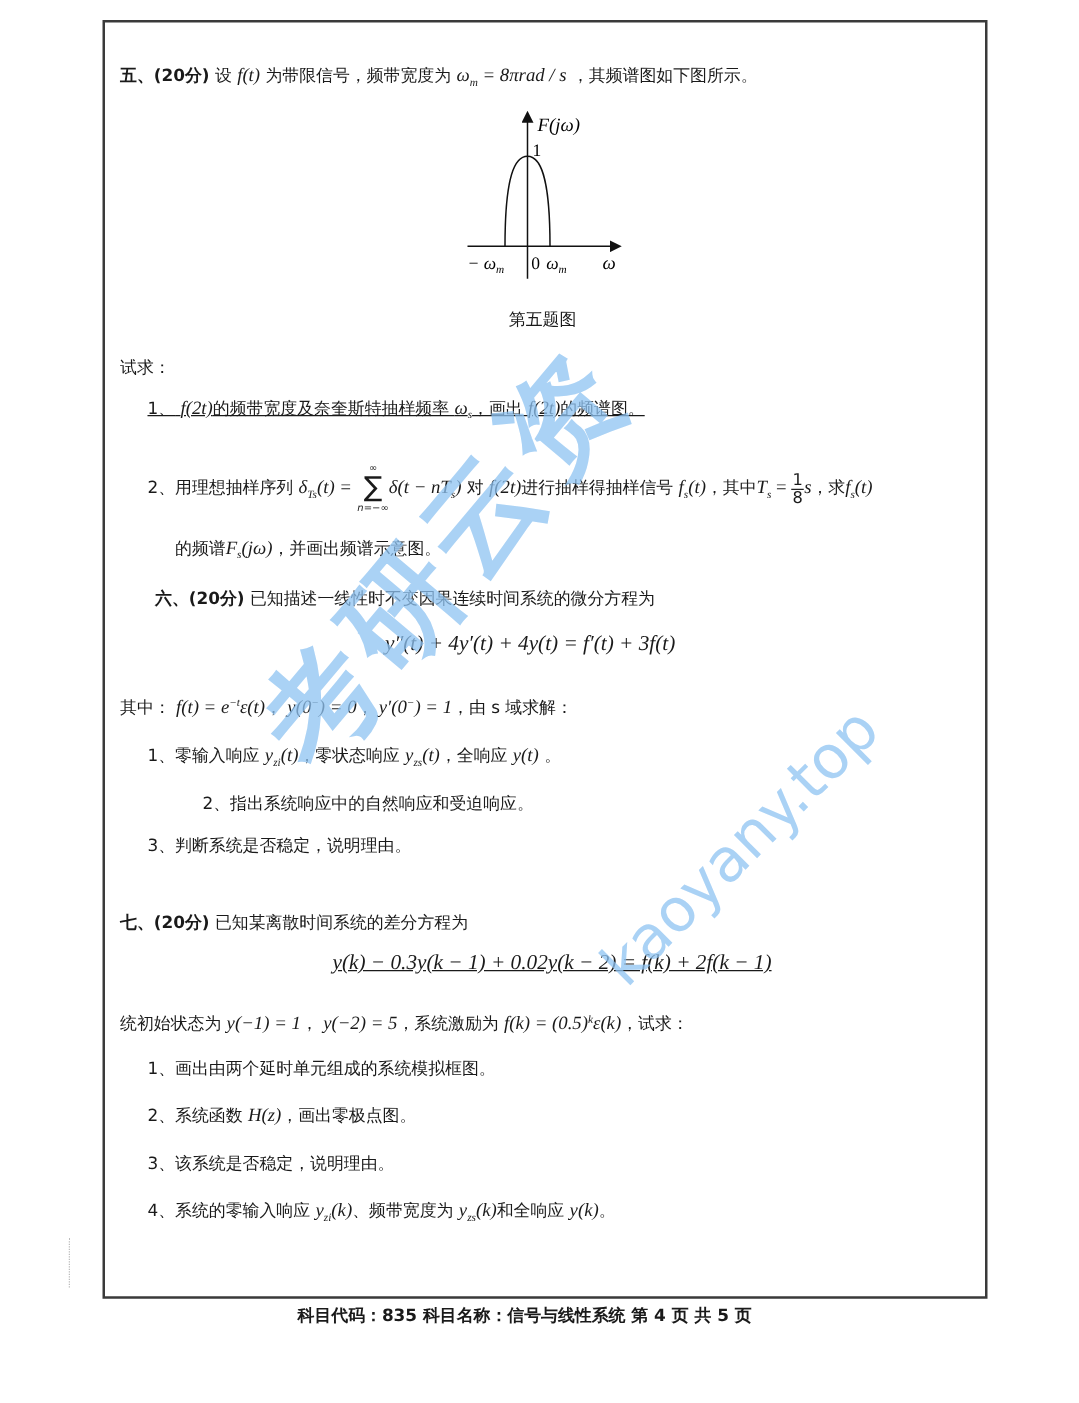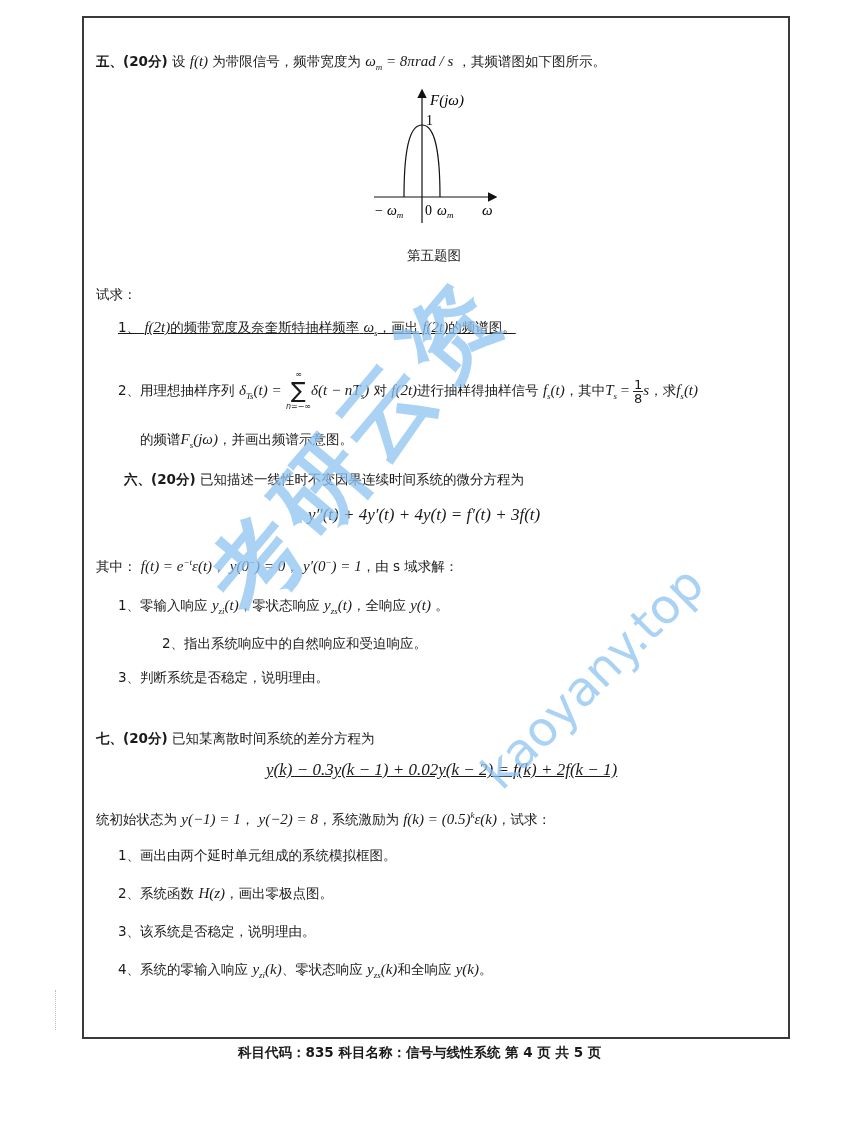--- a/index.html
+++ b/index.html
@@ -116,37 +116,37 @@
 
 <div class="line" style="left:96px; top:729px;">
   <span class="bold">七、(20分)</span>
   <span>已知某离散时间系统的差分方程为</span>
 </div>
 <div class="eq" style="left:266px; top:760px;text-decoration:underline;">y(k) − 0.3y(k − 1) + 0.02y(k − 2) = f(k) + 2f(k − 1)</div>
 
 <div class="line" style="left:96px; top:806px;">
   <span>统初始状态为</span>
   <span class="math">y(−1) = 1</span><span>，</span>
-  <span class="math">y(−2) = 8</span><span>，系统激励为</span>
+  <span class="math">y(−2) = 5</span><span>，系统激励为</span>
   <span class="math">f(k) = (0.5)</span><sup class="math" style="font-size:9px">k</sup><span class="math">ε(k)</span><span>，试求：</span>
 </div>
 
 <div class="line" style="left:118px; top:846px;">
   <span>1、</span><span>画出由两个延时单元组成的系统模拟框图。</span>
 </div>
 <div class="line" style="left:118px; top:884px;">
   <span>2、</span><span>系统函数</span>
   <span class="math">H(z)</span><span>，画出零极点图。</span>
 </div>
 <div class="line" style="left:118px; top:922px;">
   <span>3、</span><span>该系统是否稳定，说明理由。</span>
 </div>
 <div class="line" style="left:118px; top:960px;">
   <span>4、</span><span>系统的零输入响应</span>
-  <span class="math">y</span><sub class="math" style="font-size:9px">zi</sub><span class="math">(k)</span><span>、零状态响应</span>
+  <span class="math">y</span><sub class="math" style="font-size:9px">zi</sub><span class="math">(k)</span><span>、频带宽度为</span>
   <span class="math">y</span><sub class="math" style="font-size:9px">zs</sub><span class="math">(k)</span><span>和全响应</span>
   <span class="math">y(k)</span><span>。</span>
 </div>
 
 <div class="footer">科目代码：835 科目名称：信号与线性系统 第 4 页 共 5 页</div>
 
 <div class="speck"></div>
 
 <div class="wm wm-cn">考研云资</div>
 <div class="wm wm-en">kaoyany.top</div>

